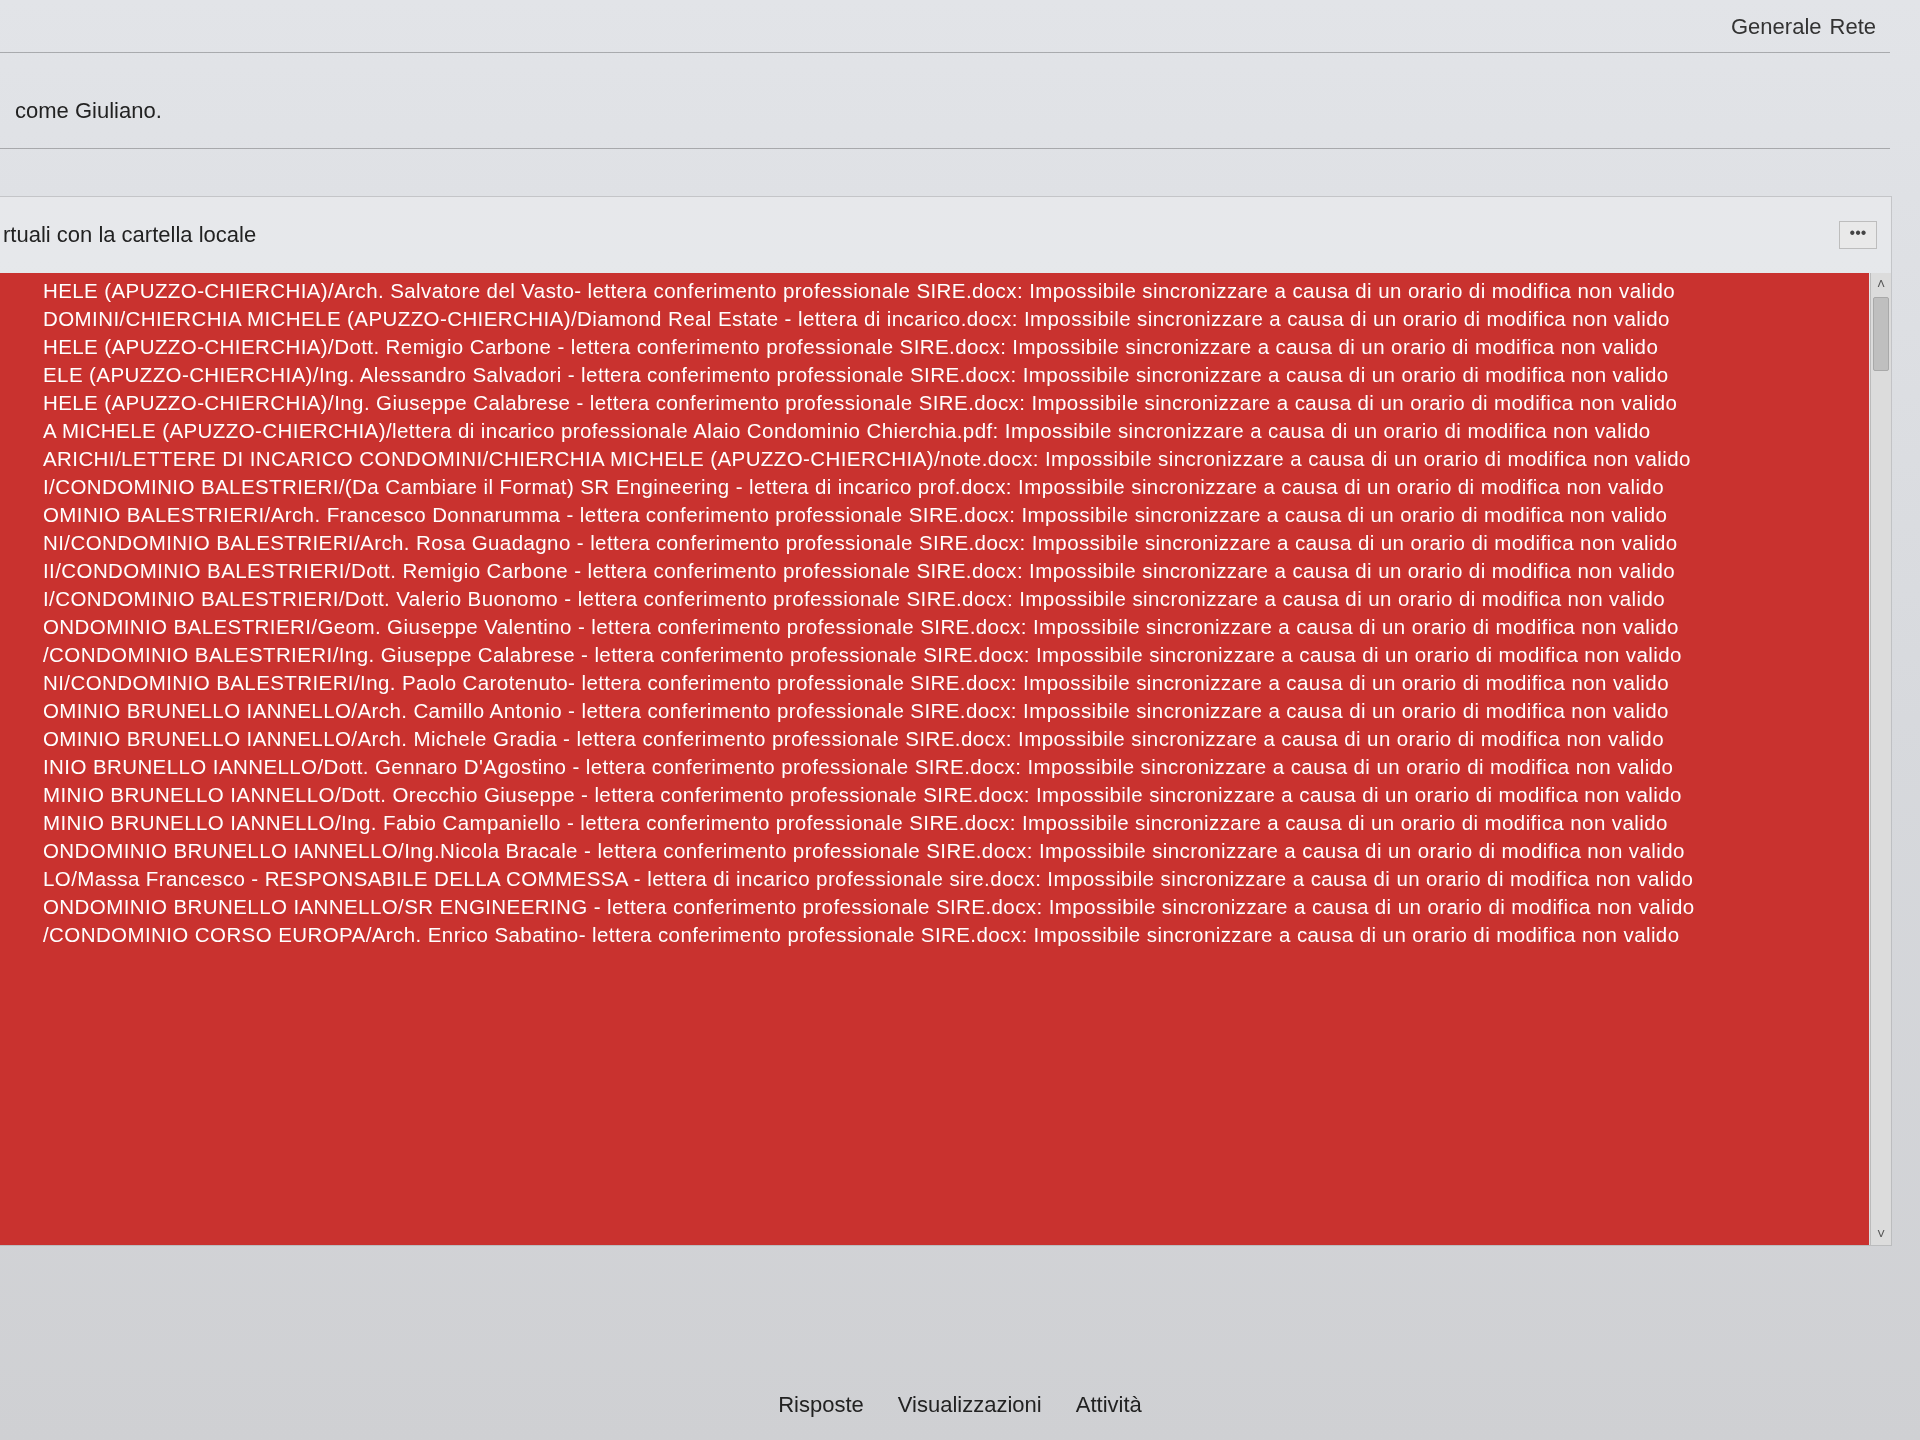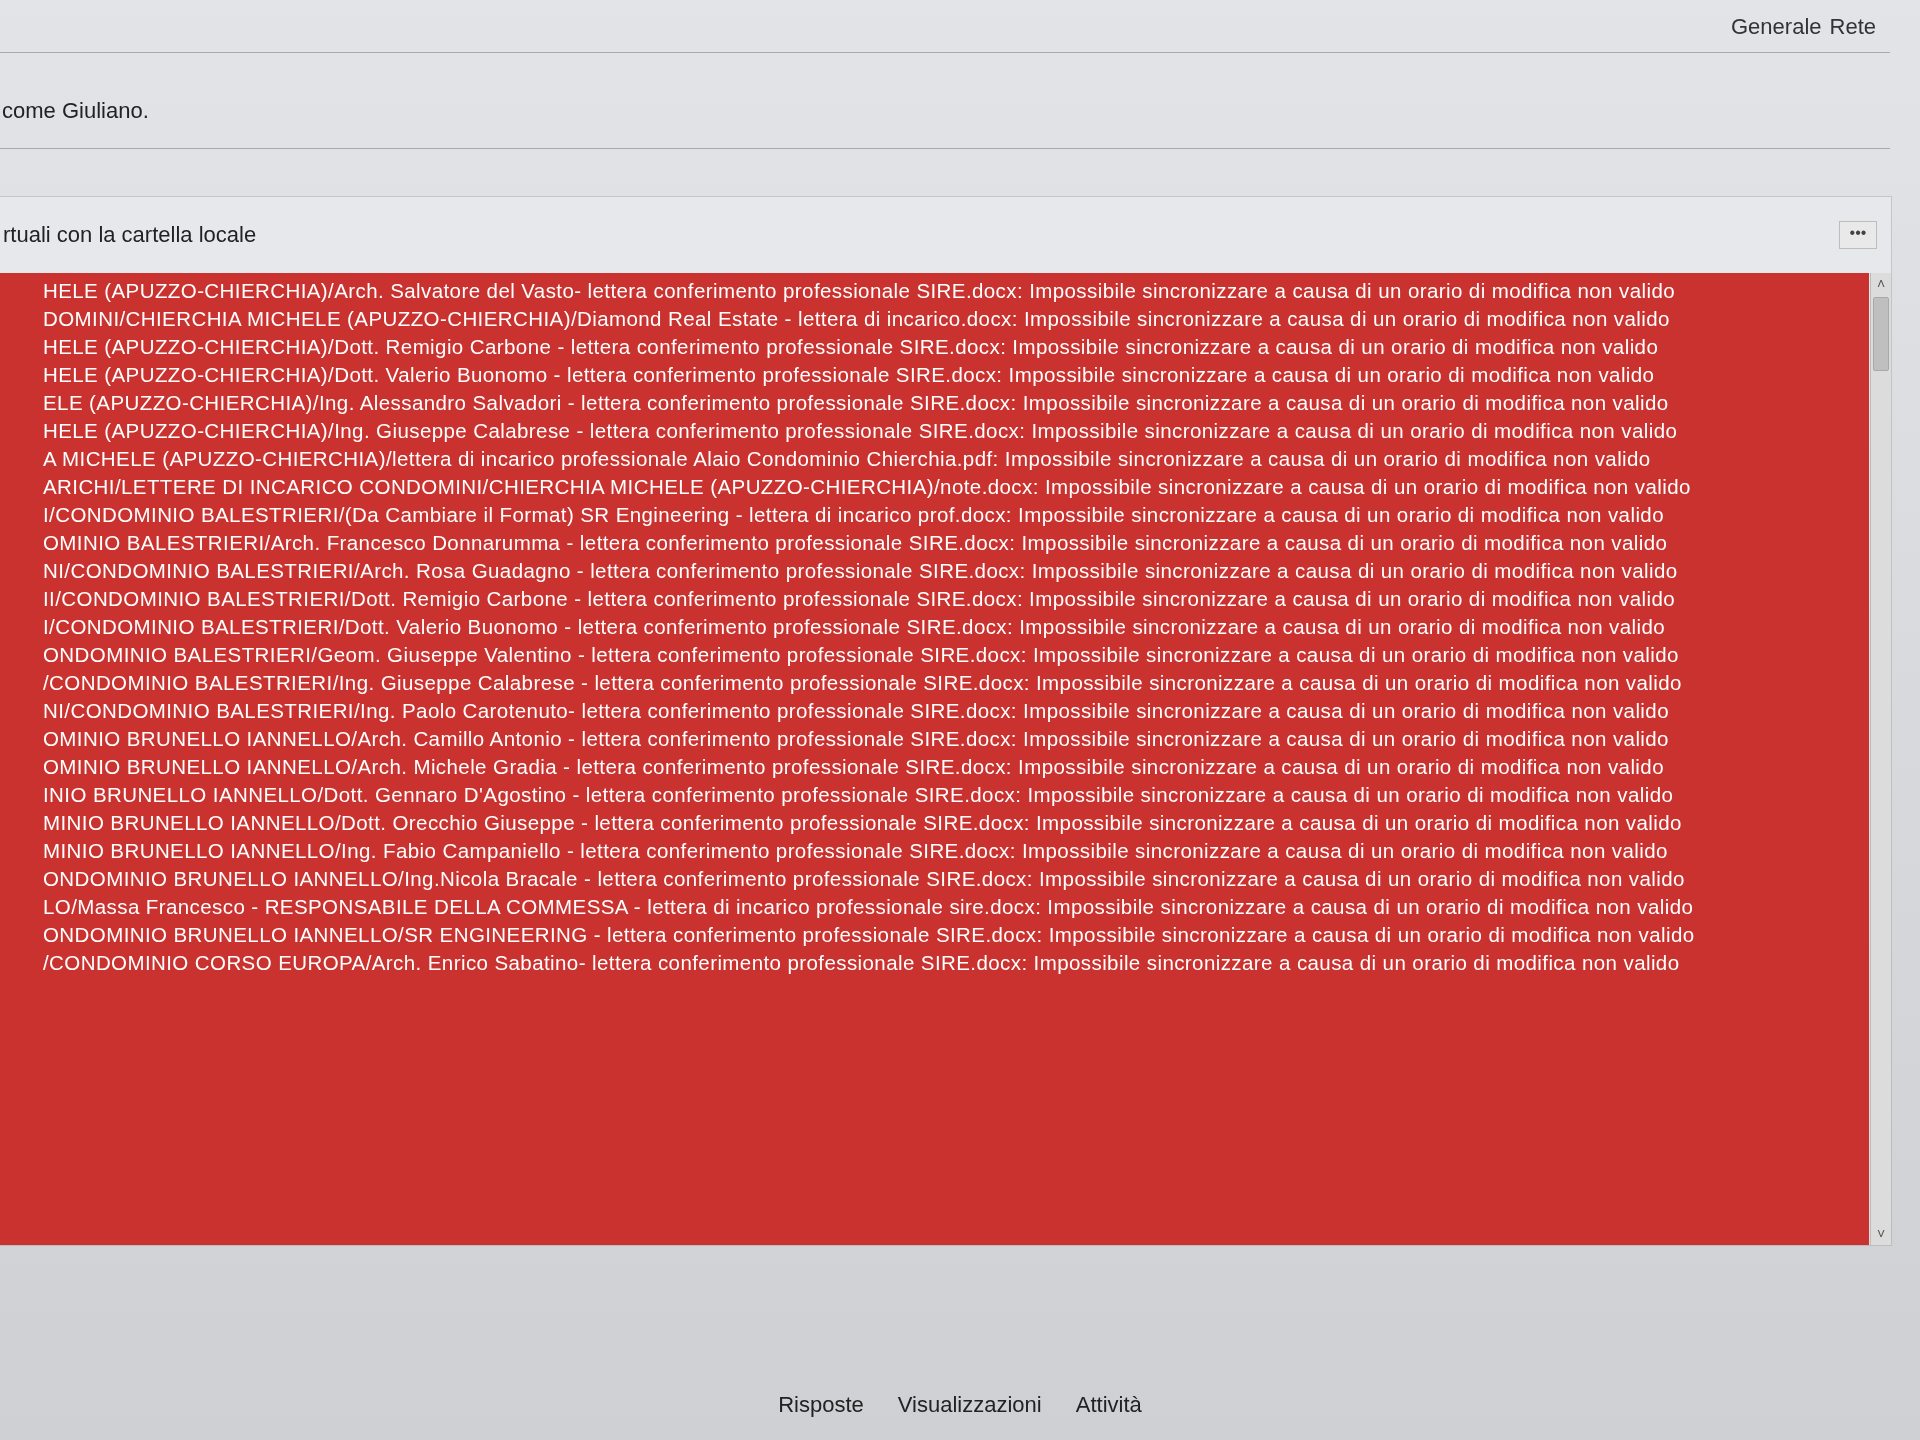--- a/index.html
+++ b/index.html
@@ -31,21 +31,21 @@
   .rule1 {
     position: absolute;
     top: 52px;
     left: 0; right: 30px;
     border-top: 1px solid rgba(0,0,0,0.25);
   }
   .welcome {
     position: absolute;
     top: 98px;
     left: 0;
-    padding-left: 2px;
+    padding-left: 15px;
     font-size: 22px;
     color: #222;
   }
   .rule2 {
     position: absolute;
     top: 148px;
     left: 0; right: 30px;
     border-top: 1px solid rgba(0,0,0,0.25);
   }
   .panel {
@@ -153,21 +153,20 @@
   <div class="panel">
     <div class="panel-header">
       <span>rtuali con la cartella locale</span>
       <div class="more">•••</div>
     </div>
     <div class="list-wrap">
       <div class="list" id="error-list">
           <div class="row">HELE (APUZZO-CHIERCHIA)/Arch. Salvatore del Vasto- lettera conferimento professionale SIRE.docx: Impossibile sincronizzare a causa di un orario di modifica non valido</div>
           <div class="row">DOMINI/CHIERCHIA MICHELE (APUZZO-CHIERCHIA)/Diamond Real Estate - lettera di incarico.docx: Impossibile sincronizzare a causa di un orario di modifica non valido</div>
           <div class="row">HELE (APUZZO-CHIERCHIA)/Dott. Remigio Carbone - lettera conferimento professionale SIRE.docx: Impossibile sincronizzare a causa di un orario di modifica non valido</div>
-          <div class="row">HELE (APUZZO-CHIERCHIA)/Dott. Valerio Buonomo - lettera conferimento professionale SIRE.docx: Impossibile sincronizzare a causa di un orario di modifica non valido</div>
           <div class="row">ELE (APUZZO-CHIERCHIA)/Ing. Alessandro Salvadori - lettera conferimento professionale SIRE.docx: Impossibile sincronizzare a causa di un orario di modifica non valido</div>
           <div class="row">HELE (APUZZO-CHIERCHIA)/Ing. Giuseppe Calabrese - lettera conferimento professionale SIRE.docx: Impossibile sincronizzare a causa di un orario di modifica non valido</div>
           <div class="row">A MICHELE (APUZZO-CHIERCHIA)/lettera di incarico professionale Alaio Condominio Chierchia.pdf: Impossibile sincronizzare a causa di un orario di modifica non valido</div>
           <div class="row">ARICHI/LETTERE DI INCARICO CONDOMINI/CHIERCHIA MICHELE (APUZZO-CHIERCHIA)/note.docx: Impossibile sincronizzare a causa di un orario di modifica non valido</div>
           <div class="row">I/CONDOMINIO BALESTRIERI/(Da Cambiare il Format) SR Engineering - lettera di incarico prof.docx: Impossibile sincronizzare a causa di un orario di modifica non valido</div>
           <div class="row">OMINIO BALESTRIERI/Arch. Francesco Donnarumma - lettera conferimento professionale SIRE.docx: Impossibile sincronizzare a causa di un orario di modifica non valido</div>
           <div class="row">NI/CONDOMINIO BALESTRIERI/Arch. Rosa Guadagno - lettera conferimento professionale SIRE.docx: Impossibile sincronizzare a causa di un orario di modifica non valido</div>
           <div class="row">II/CONDOMINIO BALESTRIERI/Dott. Remigio Carbone - lettera conferimento professionale SIRE.docx: Impossibile sincronizzare a causa di un orario di modifica non valido</div>
           <div class="row">I/CONDOMINIO BALESTRIERI/Dott. Valerio Buonomo - lettera conferimento professionale SIRE.docx: Impossibile sincronizzare a causa di un orario di modifica non valido</div>
           <div class="row">ONDOMINIO BALESTRIERI/Geom. Giuseppe Valentino - lettera conferimento professionale SIRE.docx: Impossibile sincronizzare a causa di un orario di modifica non valido</div>

